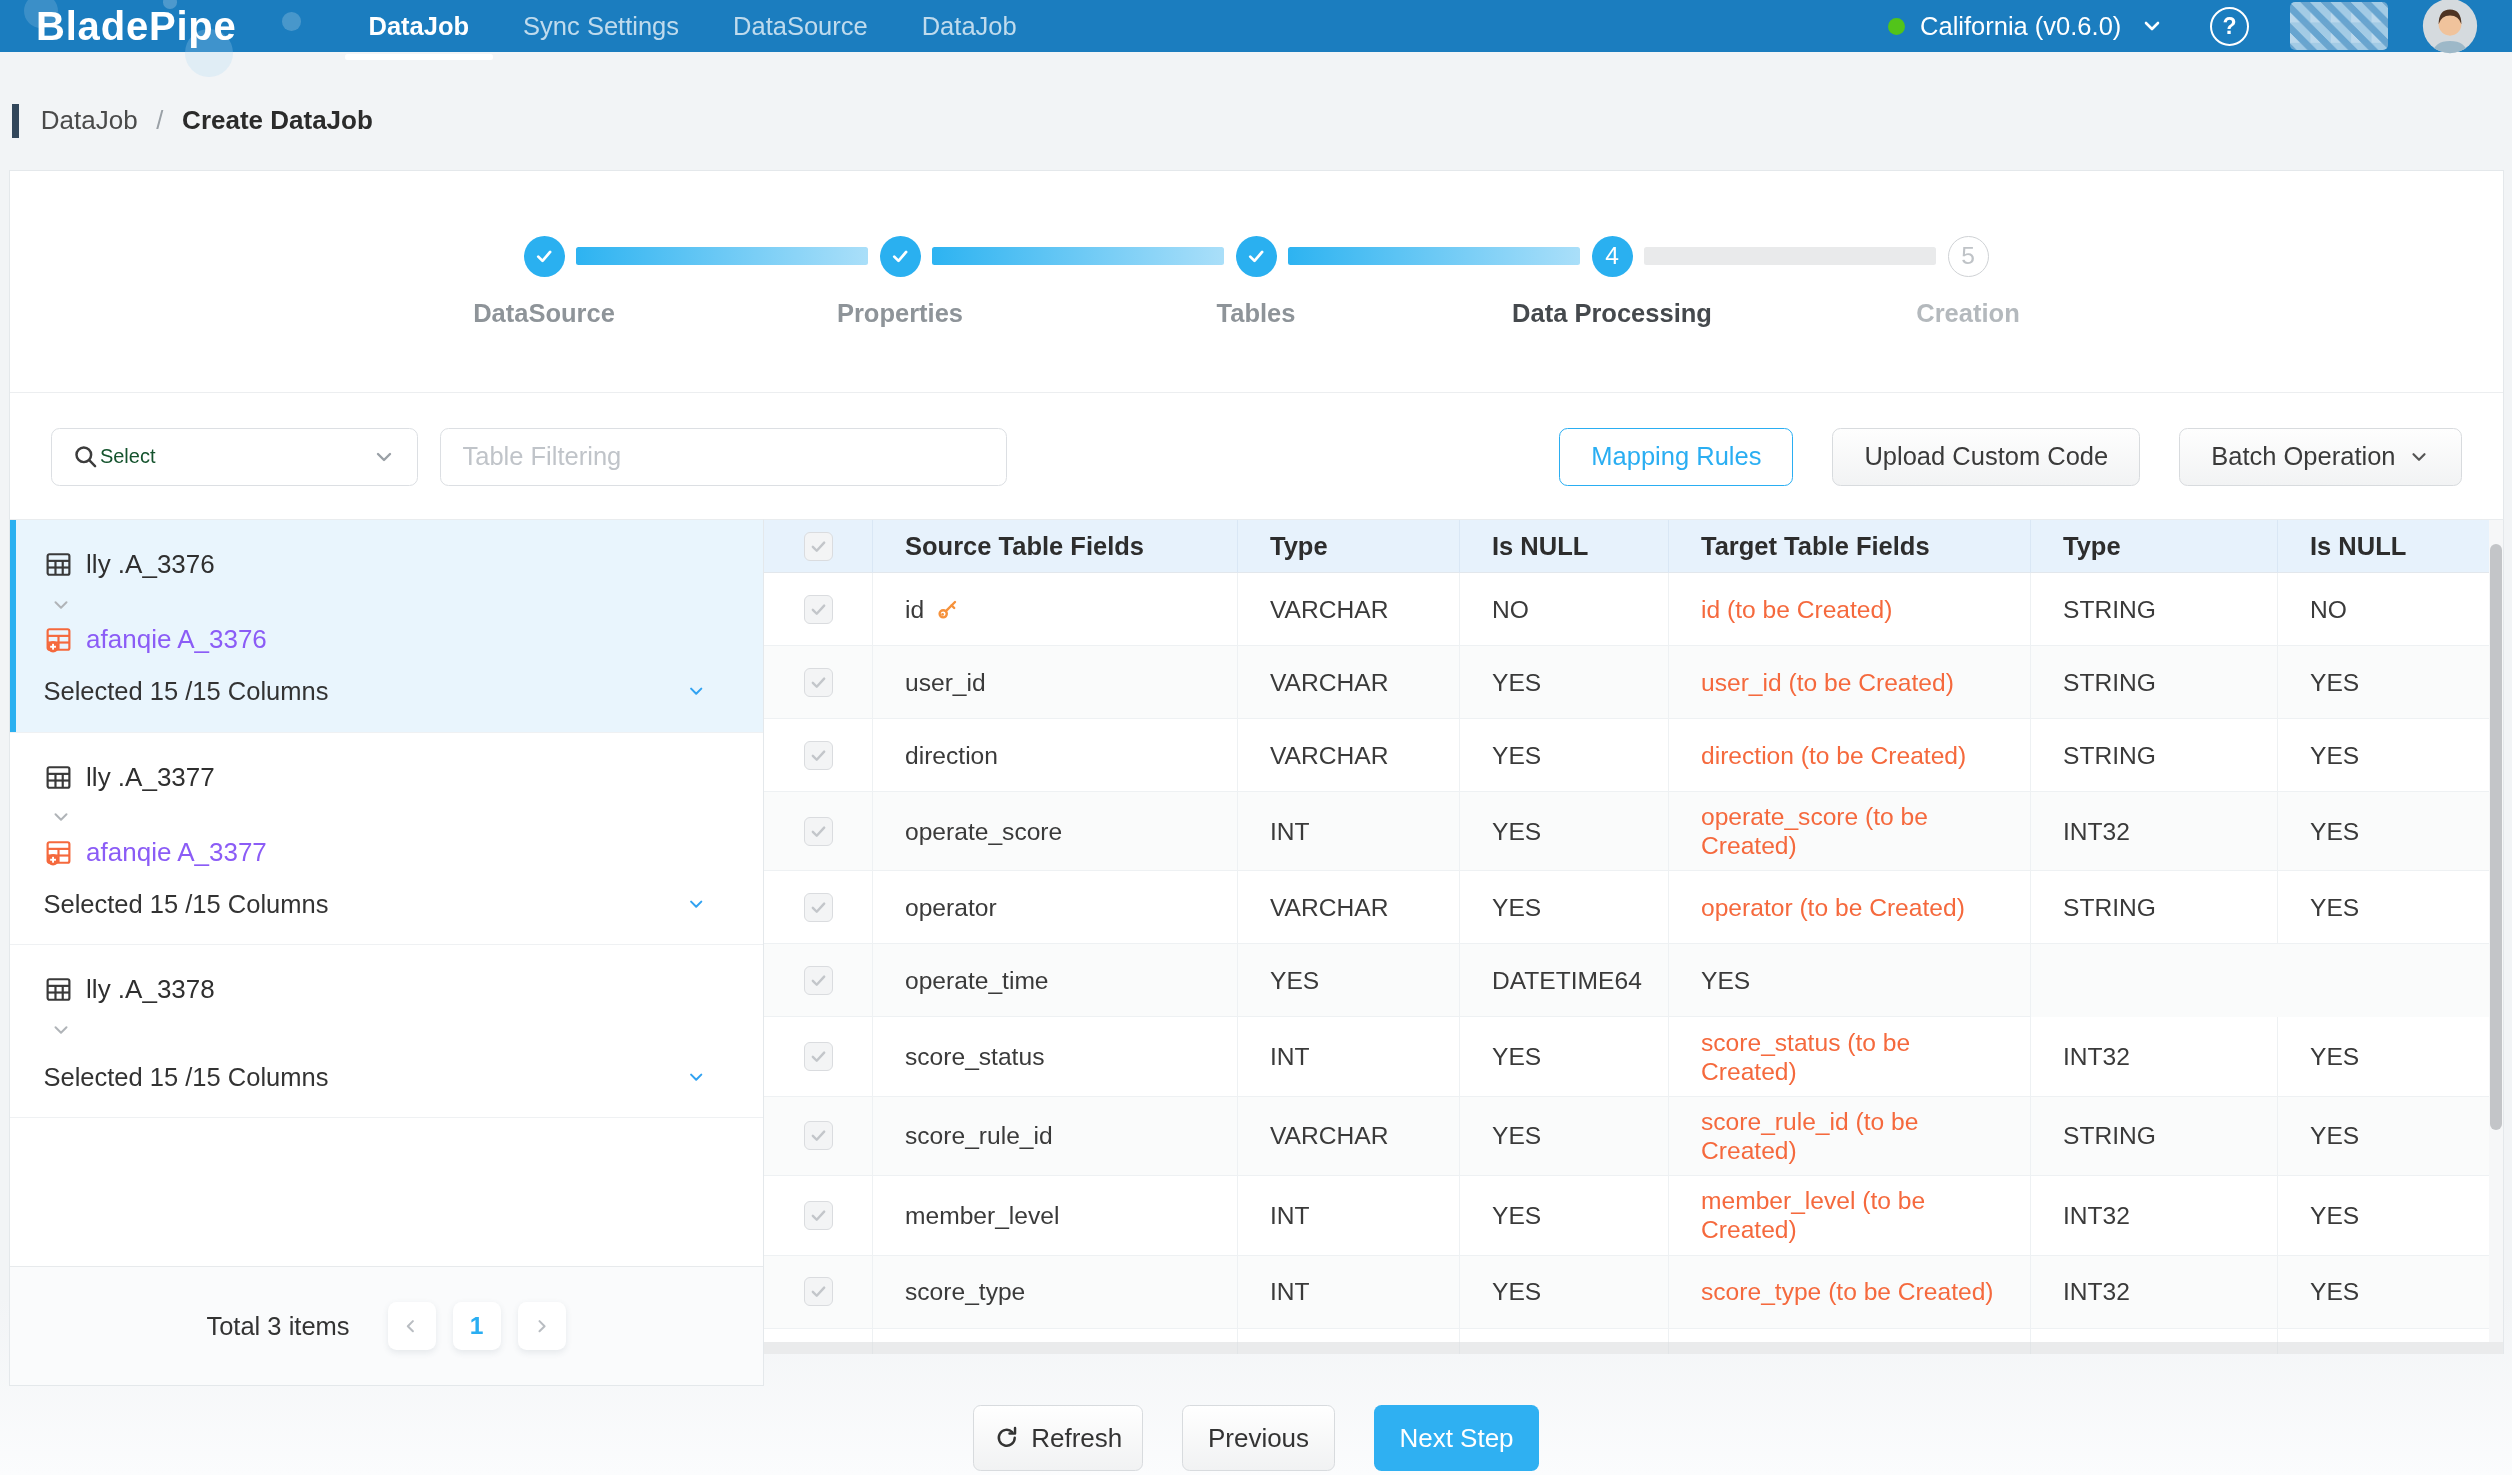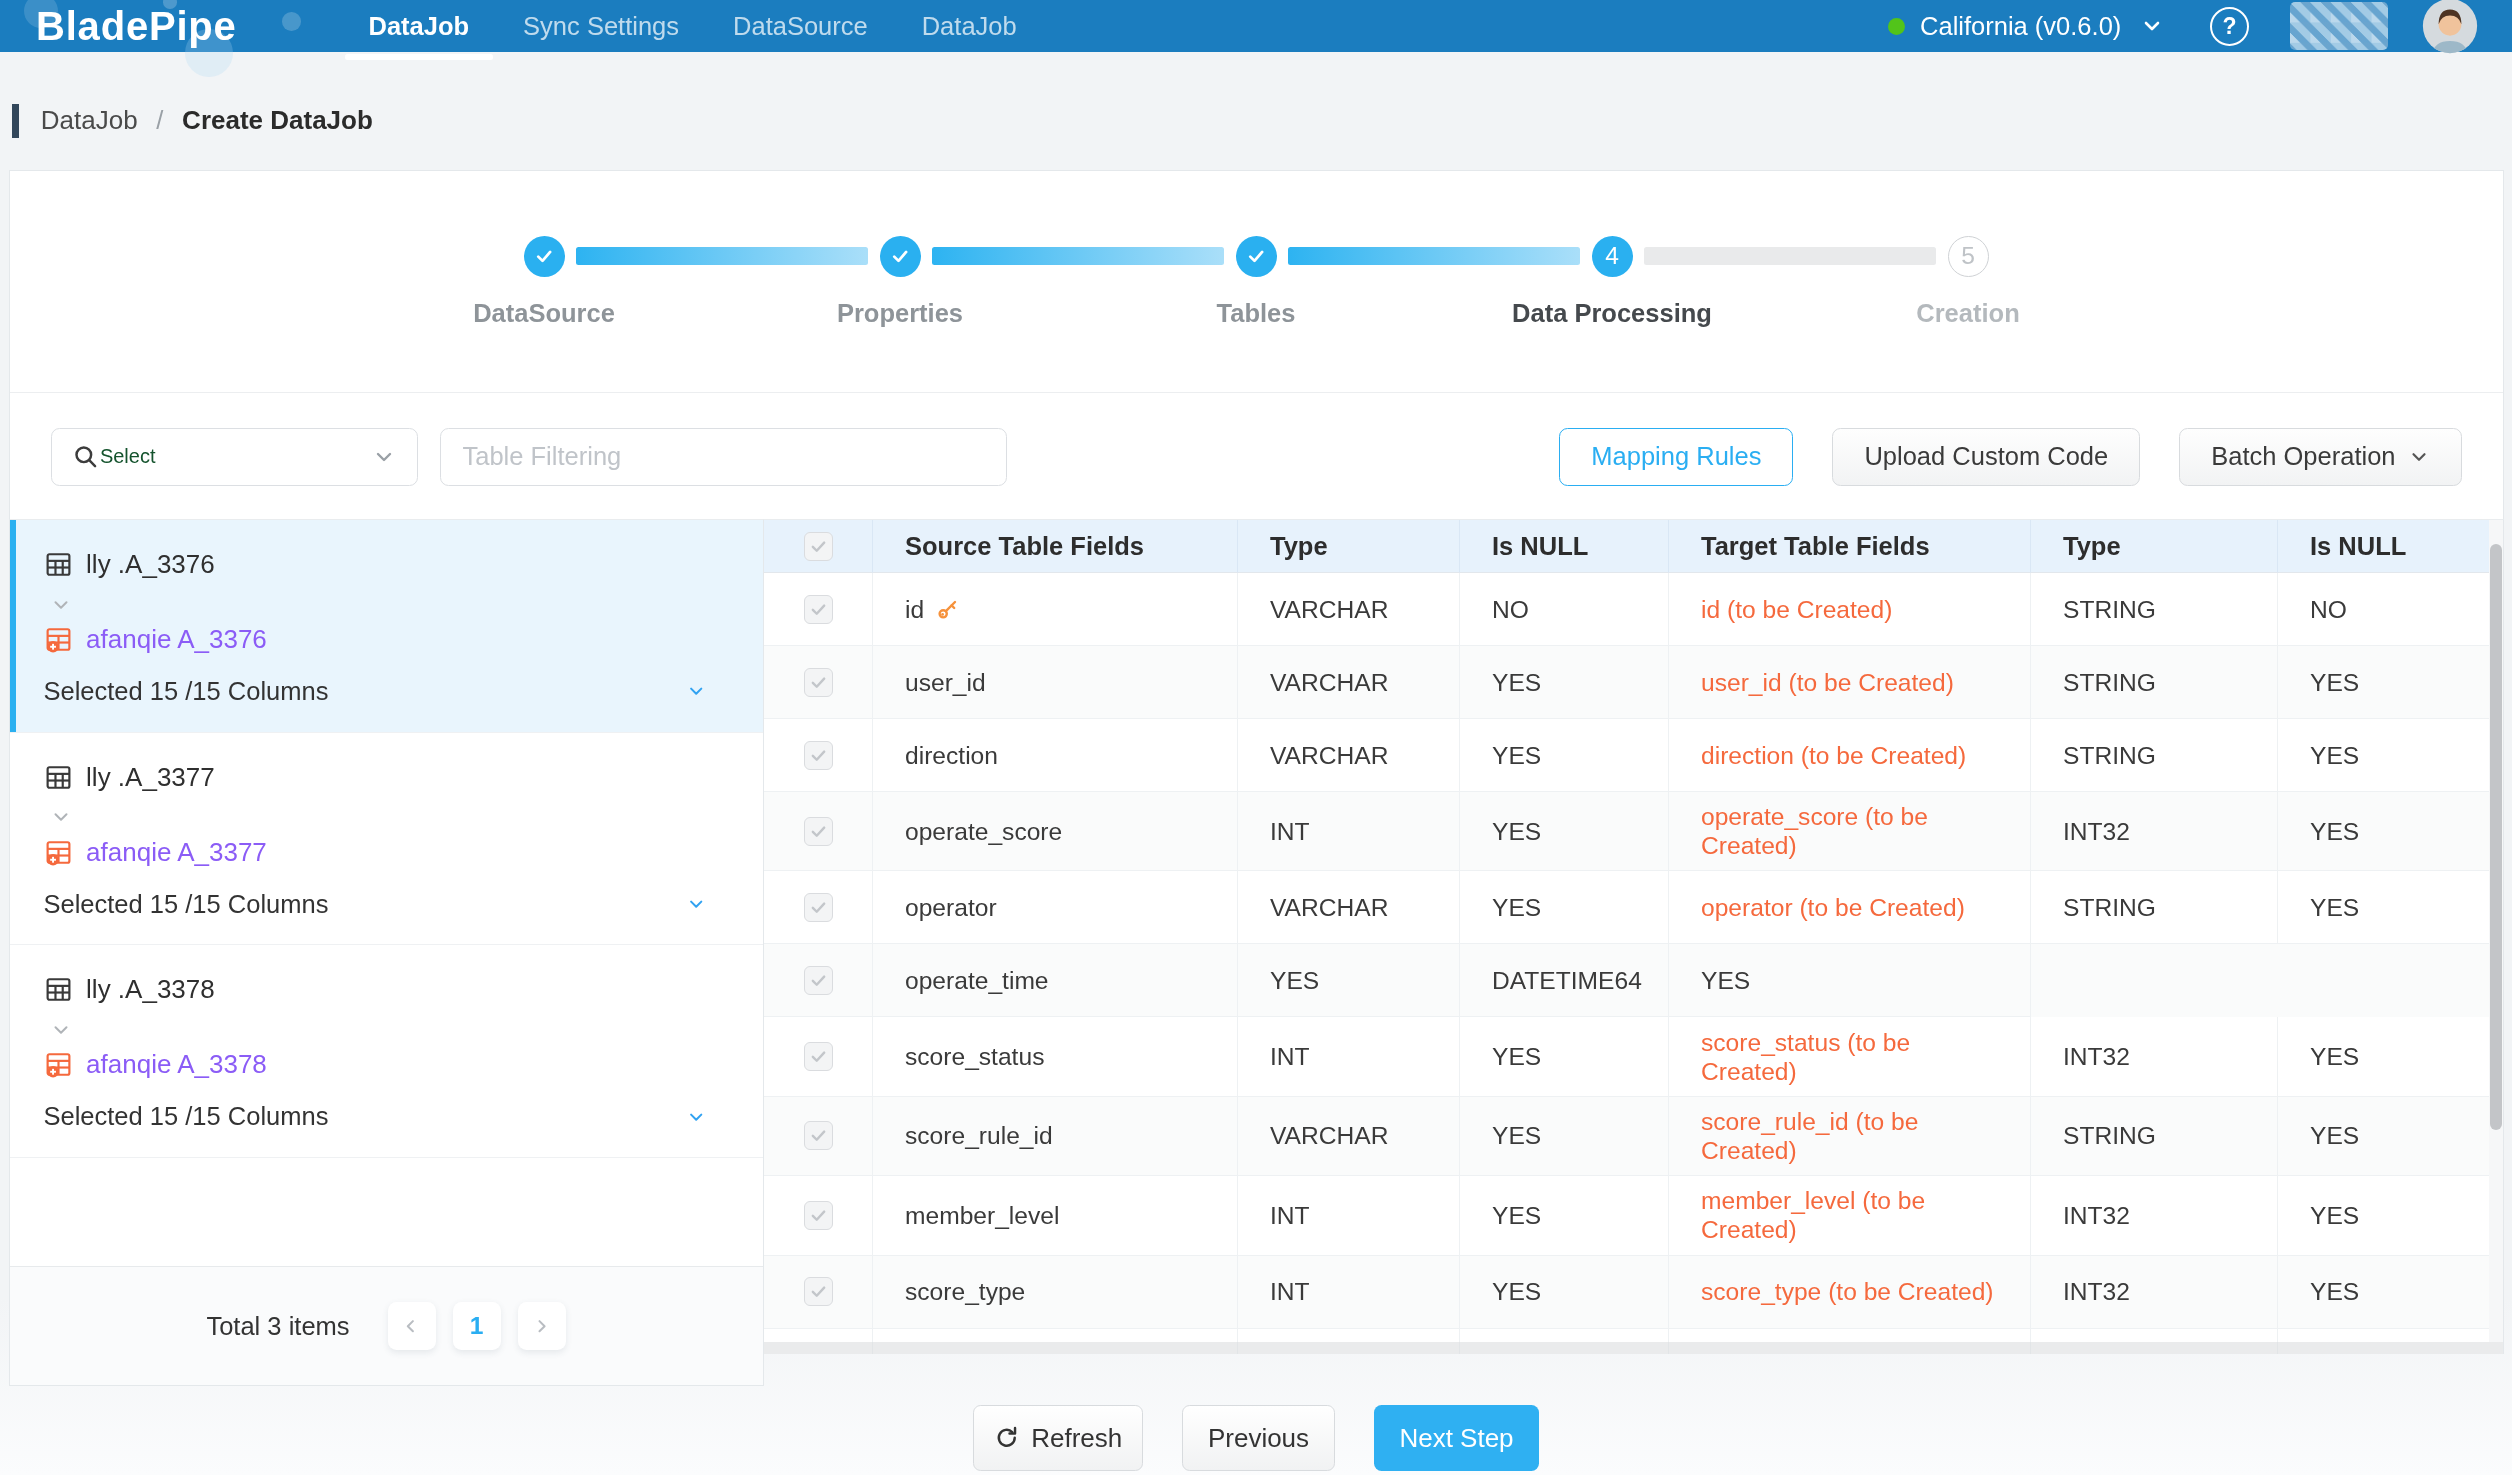--- a/index.html
+++ b/index.html
@@ -397,32 +397,20 @@
             <line x1="3" y1="9" x2="21" y2="9" stroke="#3a3a3a" stroke-width="1.8"></line>
             <line x1="3" y1="14.5" x2="21" y2="14.5" stroke="#3a3a3a" stroke-width="1.8"></line>
             <line x1="9.5" y1="9" x2="9.5" y2="20.5" stroke="#3a3a3a" stroke-width="1.8"></line>
             <line x1="15.5" y1="9" x2="15.5" y2="20.5" stroke="#3a3a3a" stroke-width="1.8"></line>
           </svg>
       <span class="li-src-name">lly .A_3378</span>
     </div>
     <svg class="li-chevron" width="22" height="22" viewBox="0 0 24 24">
           <polyline points="6,9 12,15 18,9" fill="none" stroke="#b0b4b8" stroke-width="2.2" stroke-linecap="round" stroke-linejoin="round"></polyline>
         </svg>
-    <div class="li-row">
-      <svg width="29" height="29" viewBox="0 0 24 24">
-            <rect x="3" y="3.5" width="18" height="17" rx="1.5" fill="none" stroke="#f5693d" stroke-width="1.8"></rect>
-            <line x1="3" y1="9" x2="21" y2="9" stroke="#f5693d" stroke-width="1.8"></line>
-            <line x1="3" y1="14.5" x2="21" y2="14.5" stroke="#f5693d" stroke-width="1.8"></line>
-            <line x1="12" y1="9" x2="12" y2="20.5" stroke="#f5693d" stroke-width="1.8"></line>
-            <circle cx="7.5" cy="18" r="4.8" fill="#f5693d"></circle>
-            <line x1="7.5" y1="15.6" x2="7.5" y2="20.4" stroke="#ffffff" stroke-width="1.6"></line>
-            <line x1="5.1" y1="18" x2="9.9" y2="18" stroke="#ffffff" stroke-width="1.6"></line>
-          </svg>
-      <span class="li-tgt-name">afanqie A_3378</span>
-    </div>
     <div class="li-bottom">
       <span class="li-selected-text">Selected 15 /15 Columns</span>
       <span class="li-op">
         <span class="li-op-label"></span>
         <svg width="20.4" height="20.4" viewBox="0 0 24 24" style="margin-left:8.5px;">
               <polyline points="6,9 12,15 18,9" fill="none" stroke="#31a2f1" stroke-width="2.4" stroke-linecap="round" stroke-linejoin="round"></polyline>
             </svg>
       </span>
     </div>
   </div>

